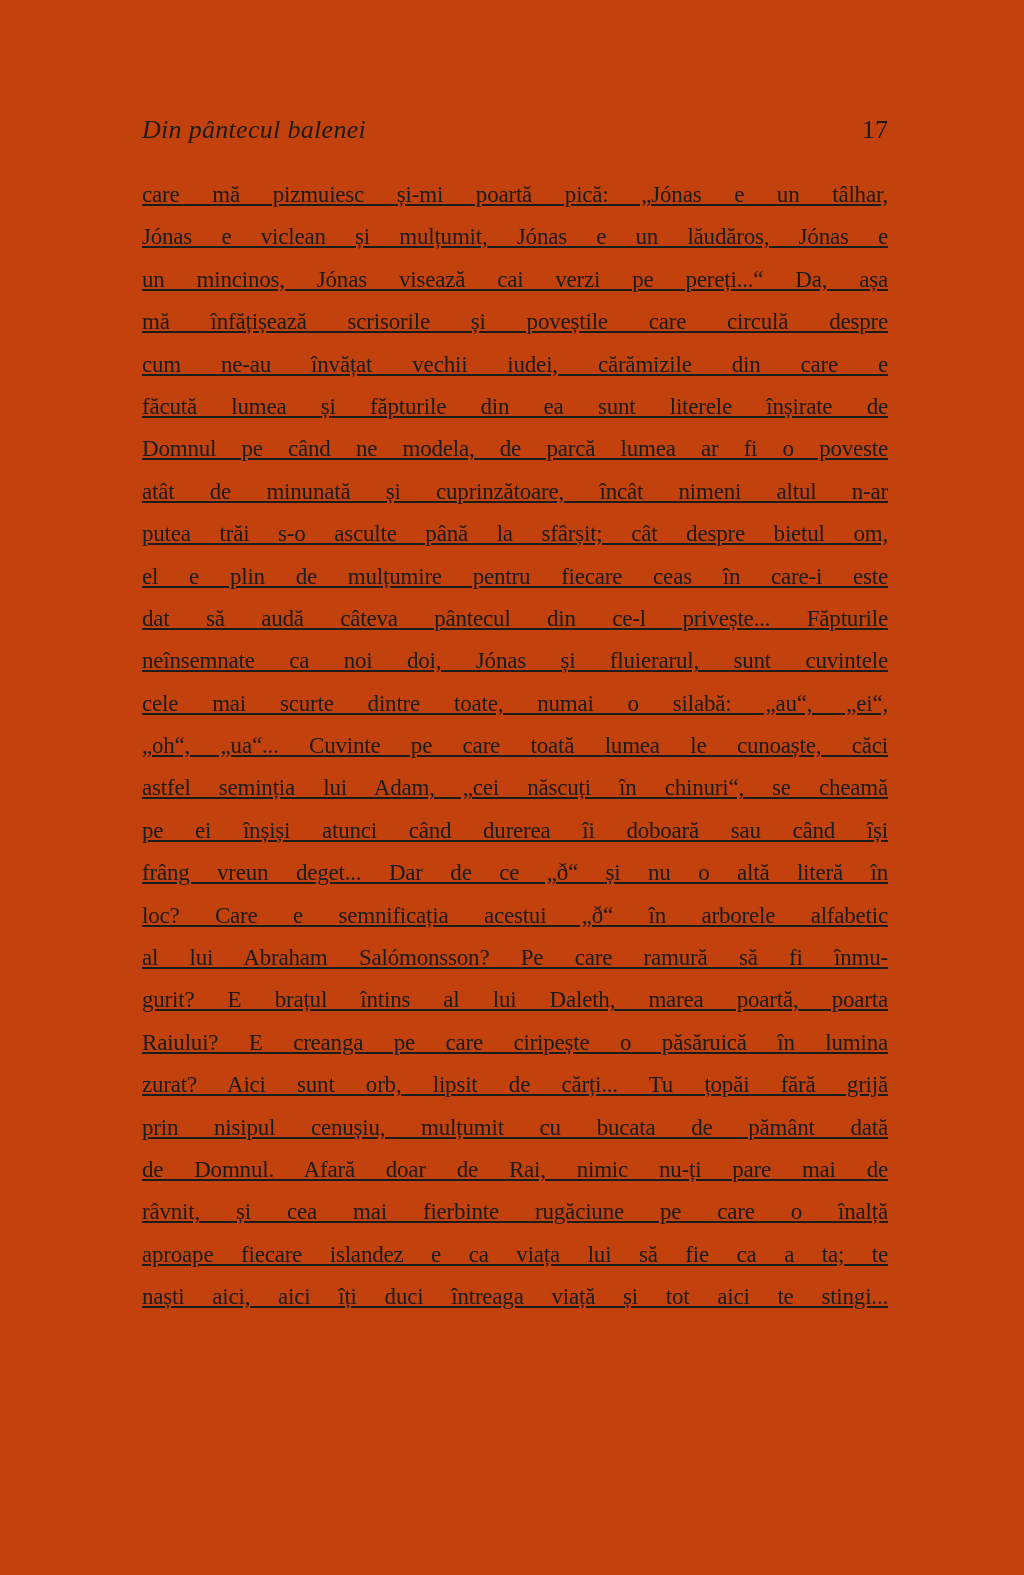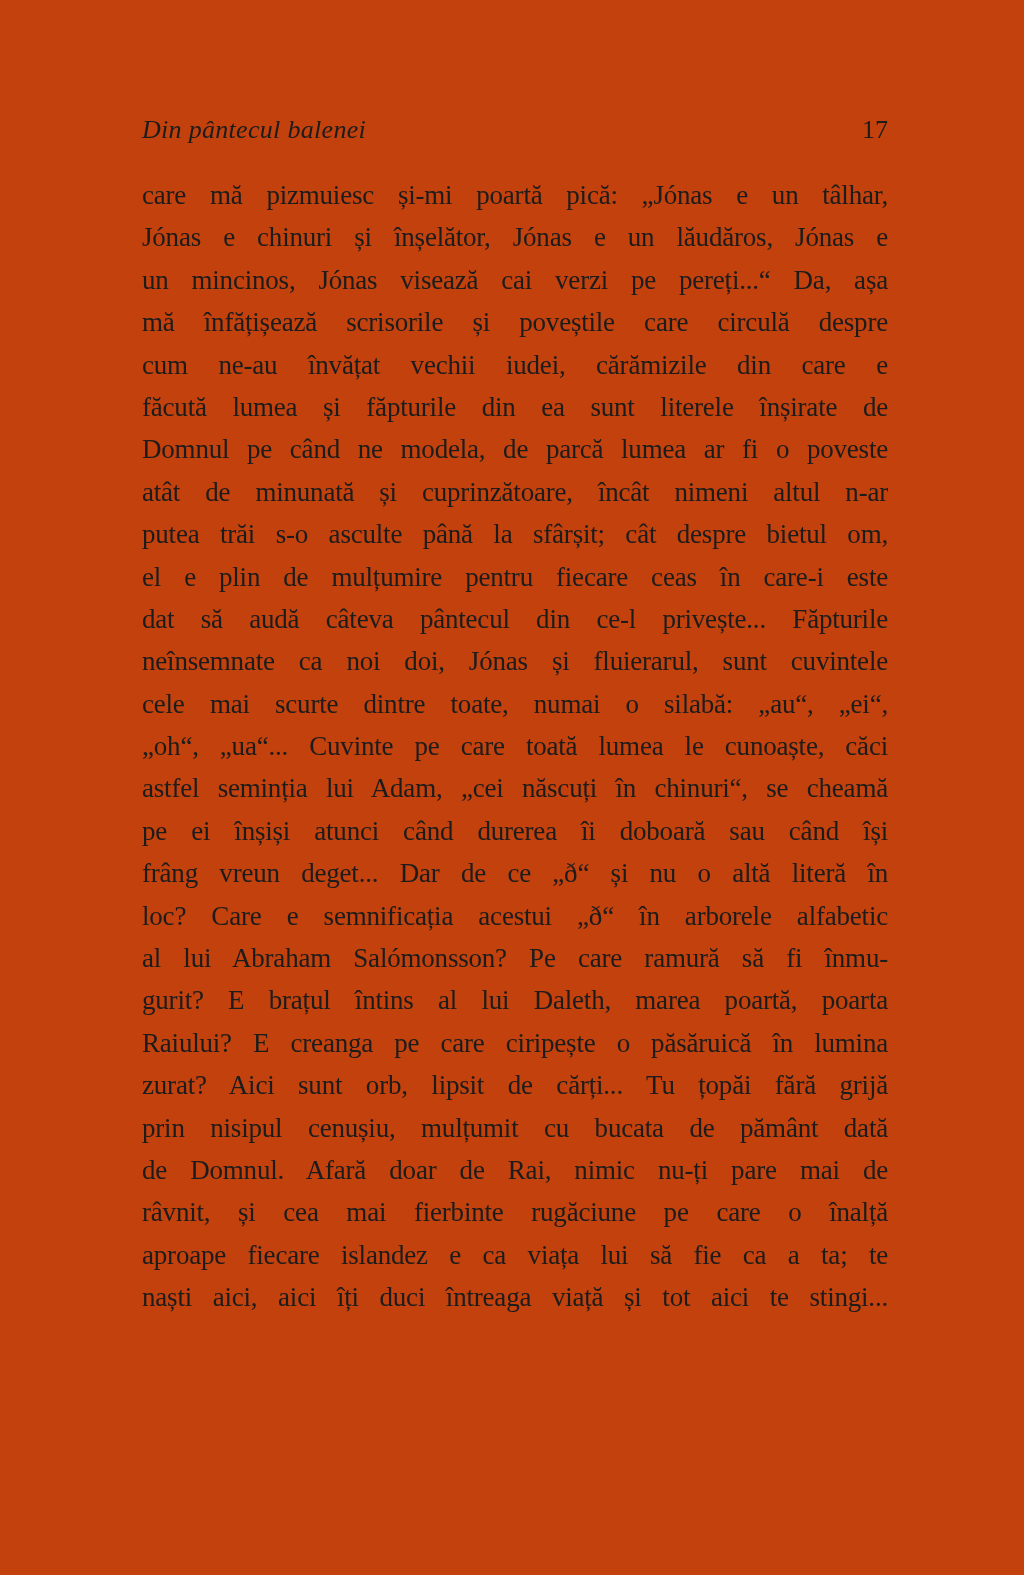--- a/index.html
+++ b/index.html
@@ -34,44 +34,45 @@
   .page-number {
     font-style: normal;
     font-size: 26px;
     margin-left: 12px;
   }
   .body-text {
     position: absolute;
     left: 142px;
     right: 136px;
     top: 174px;
-    font-size: 27px;
+    font-size: 23px;
     line-height: 42.4px;
     letter-spacing: -0.2px;
     word-spacing: 1px;
+    text-decoration: underline;
   }
   .text-line {
     text-align: justify;
     text-align-last: justify;
     text-justify: inter-word;
     height: 42.4px;
     overflow: hidden;
   }
 </style>
 </head>
 <body>
 
 <div class="page">
   <div class="header">
     <span class="running-title">Din pântecul balenei</span>
     <span class="page-number">17</span>
   </div>
   <div class="body-text" id="body-text">
       <div class="text-line">care mă pizmuiesc și-mi poartă pică: „Jónas e un tâlhar,</div>
-      <div class="text-line">Jónas e chinuri și înșelător, Jónas e un lăudăros, Jónas e</div>
+      <div class="text-line">Jónas e viclean și mulțumit, Jónas e un lăudăros, Jónas e</div>
       <div class="text-line">un mincinos, Jónas visează cai verzi pe pereți...“ Da, așa</div>
       <div class="text-line">mă înfățișează scrisorile și poveștile care circulă despre</div>
       <div class="text-line">cum ne-au învățat vechii iudei, cărămizile din care e</div>
       <div class="text-line">făcută lumea și făpturile din ea sunt literele înșirate de</div>
       <div class="text-line">Domnul pe când ne modela, de parcă lumea ar fi o poveste</div>
       <div class="text-line">atât de minunată și cuprinzătoare, încât nimeni altul n-ar</div>
       <div class="text-line">putea trăi s-o asculte până la sfârșit; cât despre bietul om,</div>
       <div class="text-line">el e plin de mulțumire pentru fiecare ceas în care-i este</div>
       <div class="text-line">dat să audă câteva pântecul din ce-l privește... Făpturile</div>
       <div class="text-line">neînsemnate ca noi doi, Jónas și fluierarul, sunt cuvintele</div>

